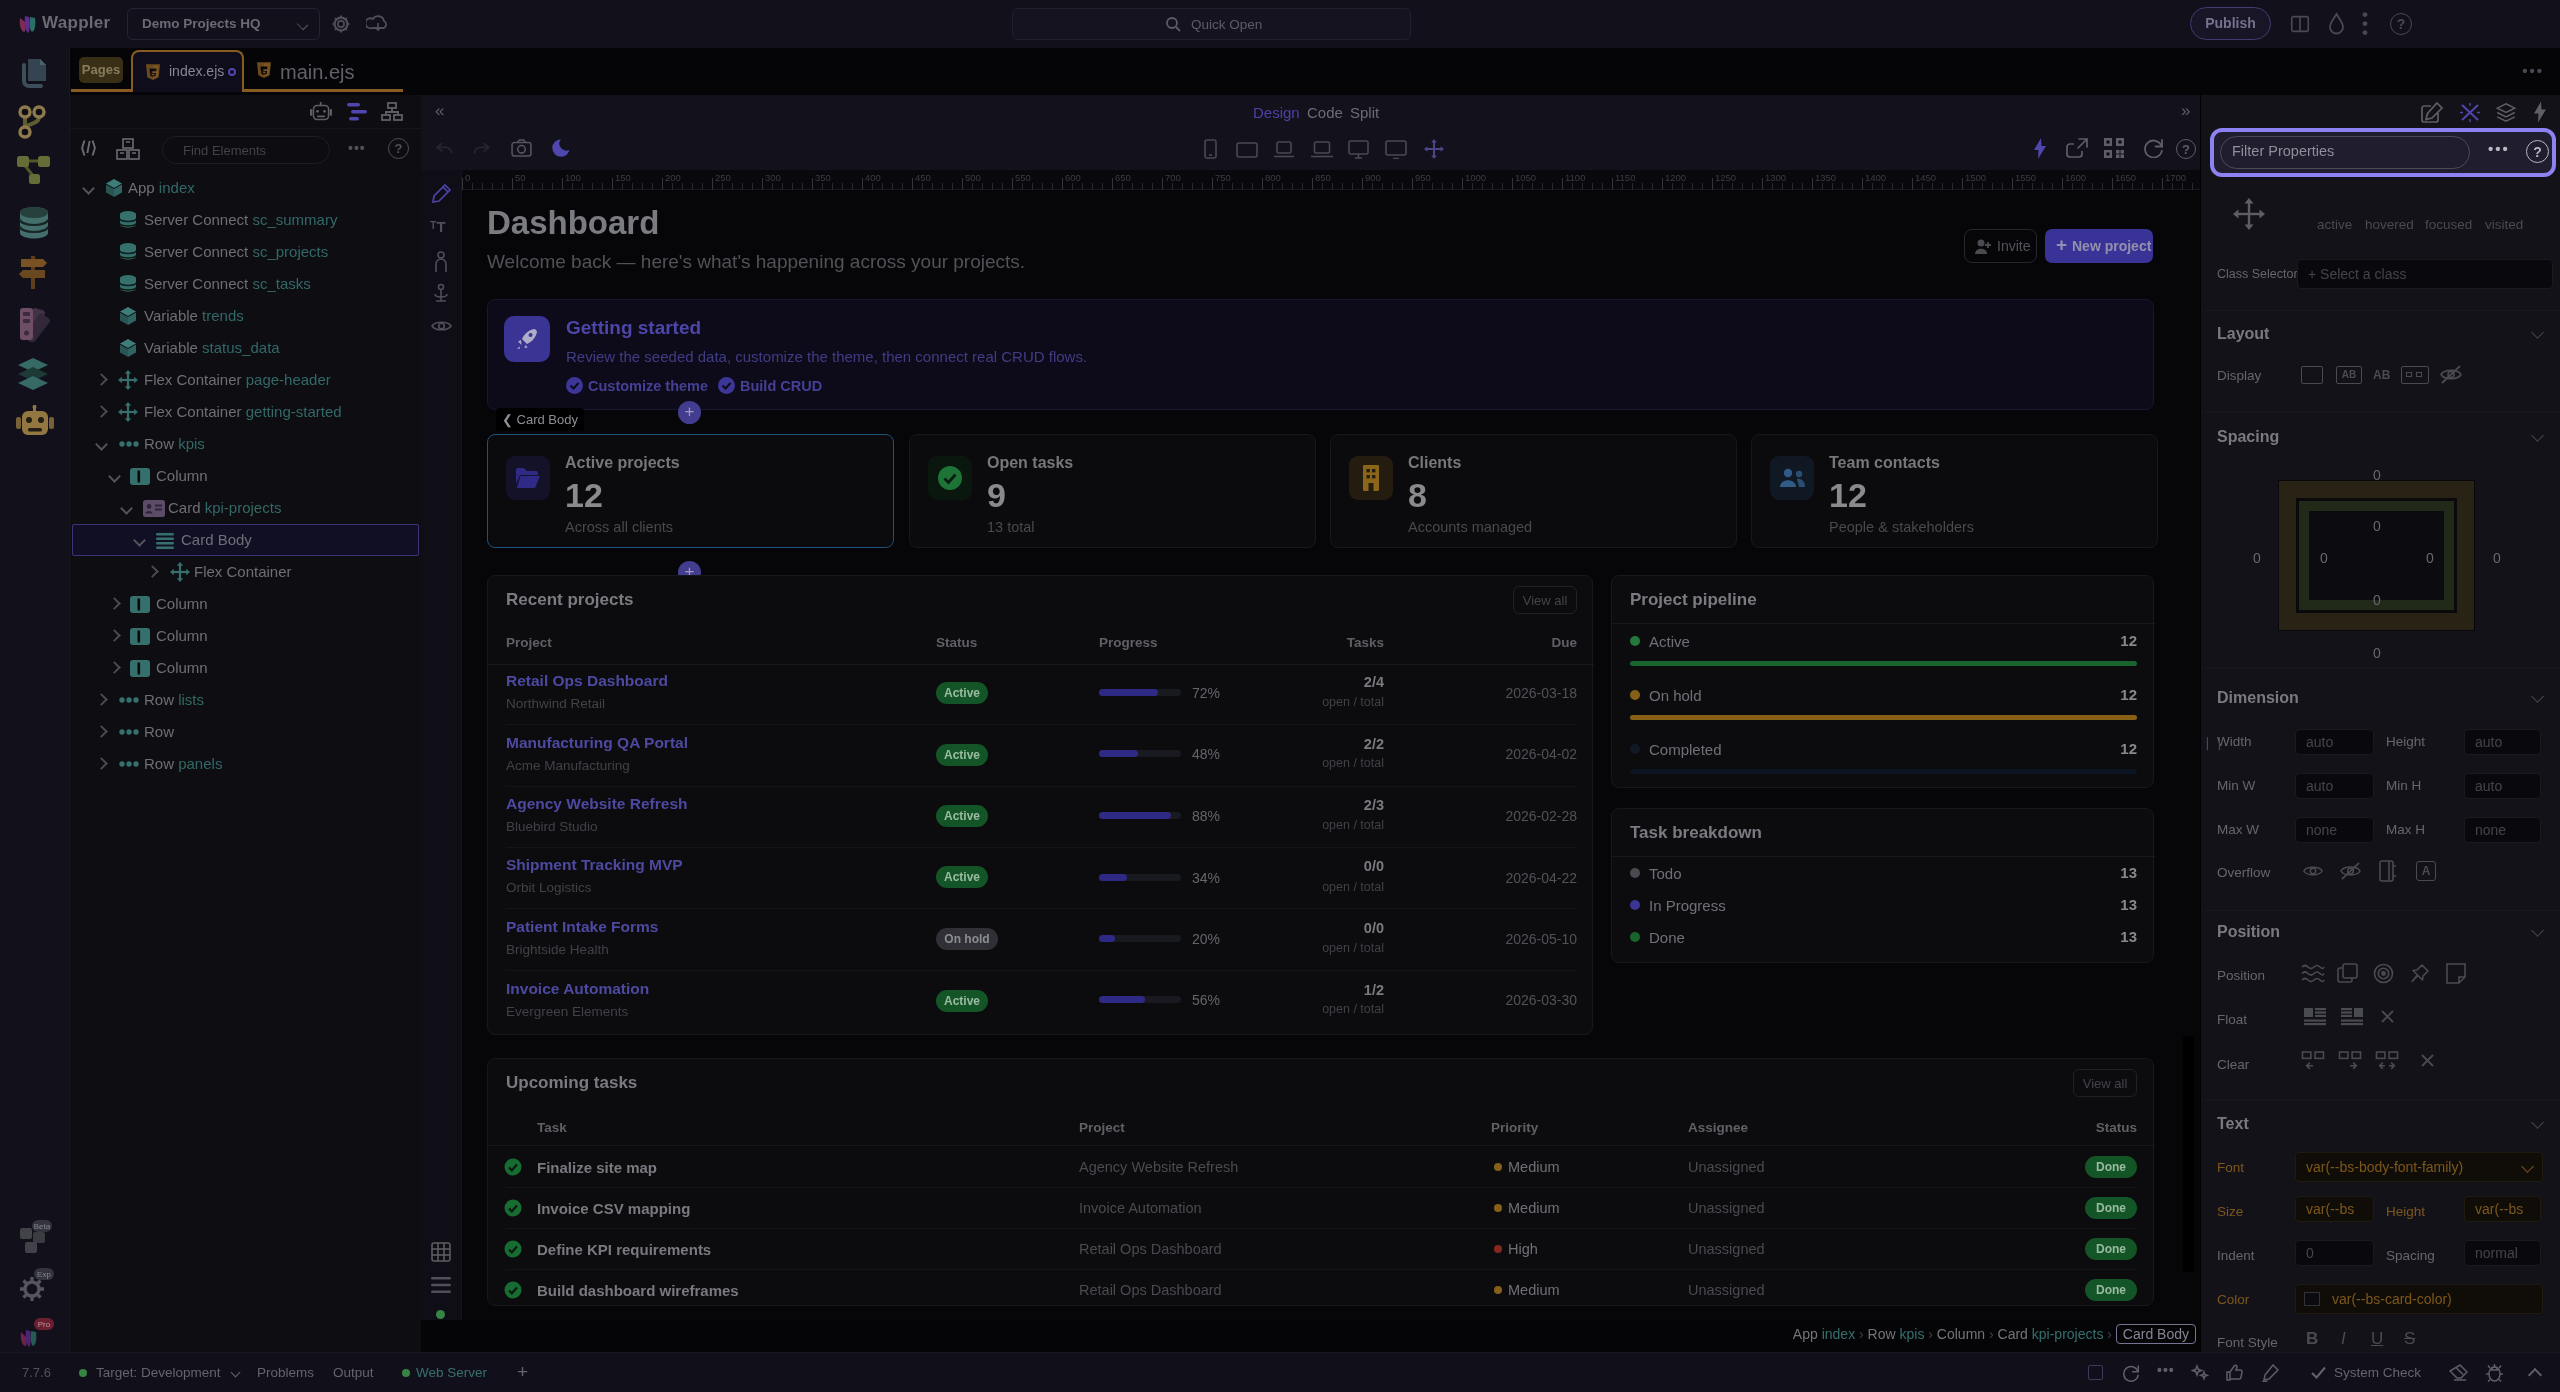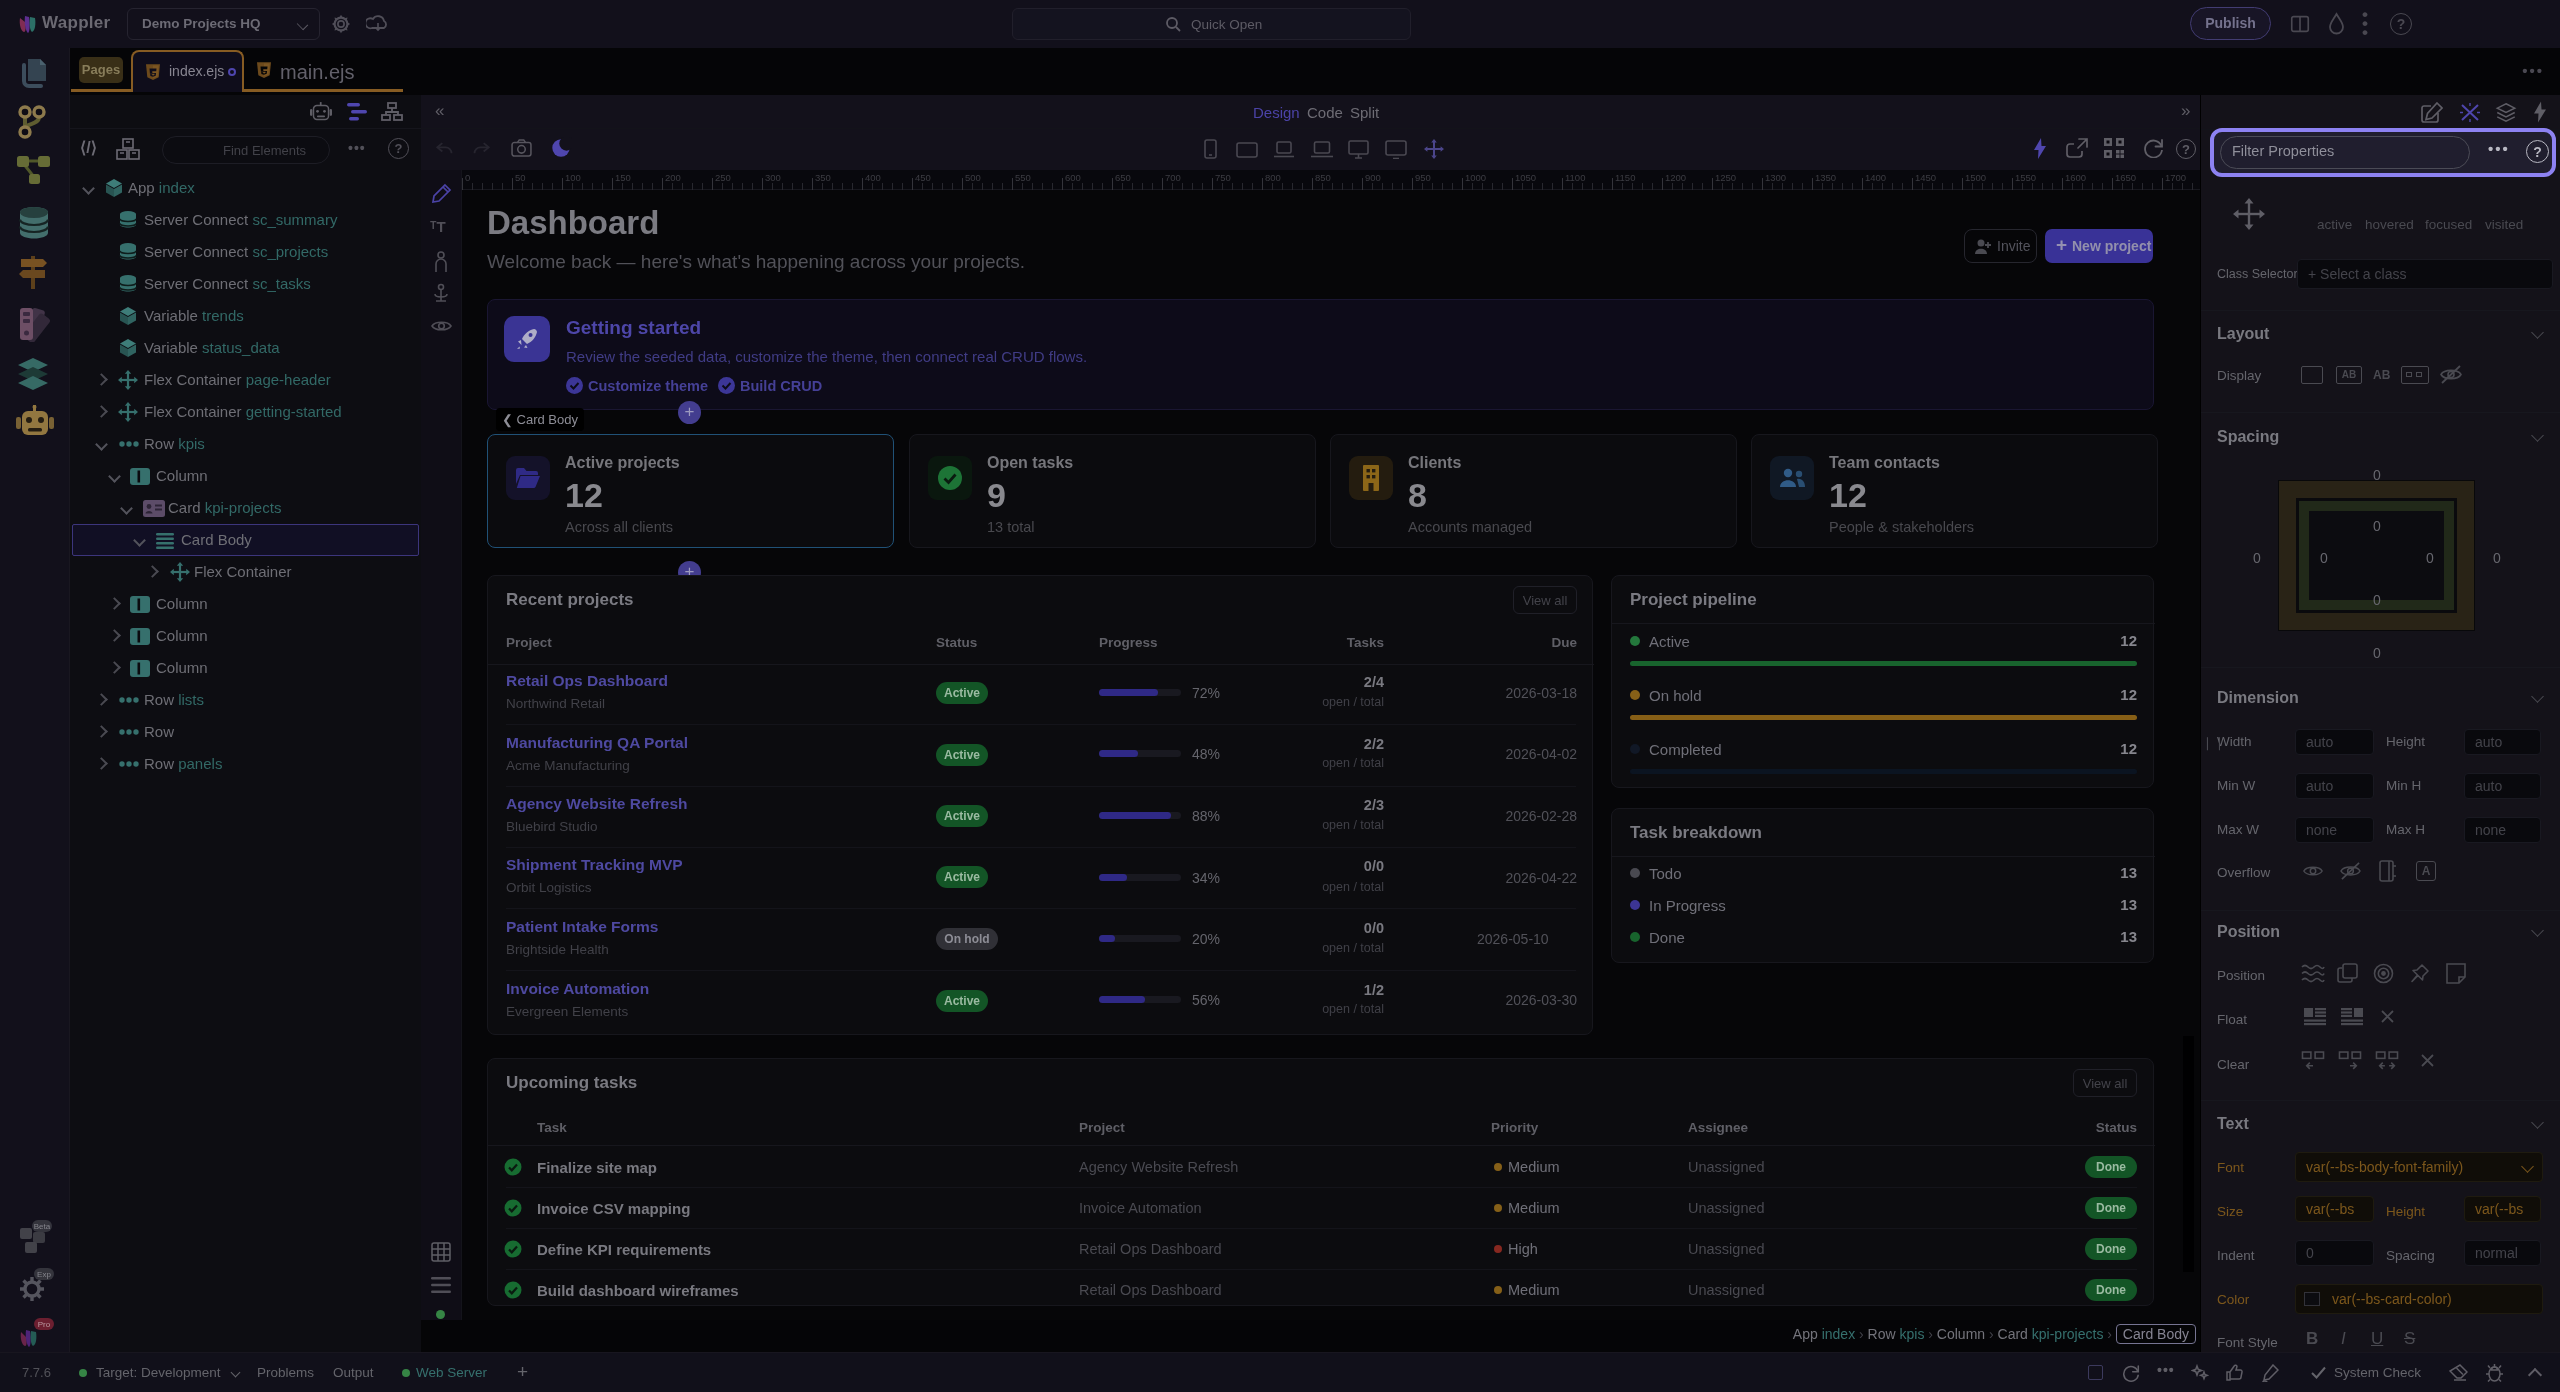--- a/index.html
+++ b/index.html
@@ -27,21 +27,21 @@
 .html5 { position:absolute; left:13px; top:12px; width:14px; height:16px; }
 #tabdots { position:absolute; right:16px; top:14px; color:#55535e; font-size:15px; letter-spacing:2px; font-weight:bold; }
 
 #leftrail { position:absolute; left:0; top:48px; width:70px; height:1304px; background:#151320; border-right:1px solid #1d1b25; }
 #leftrail svg { position:absolute; left:16px; }
 
 #treepanel { position:absolute; left:70px; top:95px; width:351px; height:1257px; background:#0f0f15; }
 #treebar1 { position:absolute; left:0; top:0; width:351px; height:34px; border-bottom:1px solid #191921; }
 #treebar2 { position:absolute; left:0; top:35px; width:351px; height:40px; }
 #findel { position:absolute; left:92px; top:6px; width:168px; height:28px; border:1px solid #22222b; background:#0e0e14; border-radius:14px; }
-#findel .t { position:absolute; left:20px; top:6px; font-size:13px; color:#4c4c54;margin-left:40px; }
+#findel .t { position:absolute; left:20px; top:6px; font-size:13px; color:#4c4c54; }
 #tree { position:absolute; left:0; top:77px; width:351px; }
 .trow { position:relative; height:32px; }
 .trow .txt { position:absolute; top:7px; font-size:15px; color:#7f7f87; white-space:nowrap; }
 .trow .txt .id { color:#3a7976; }
 .tsel { position:absolute; left:2px; top:0; width:347px; height:32px; border:1px solid #453d8f; background:#14122a; border-radius:2px; }
 .cv-open { position:absolute; top:12px; width:9px; height:9px; border-right:2px solid #60606a; border-bottom:2px solid #60606a; transform:rotate(45deg); }
 .cv-closed { position:absolute; top:11px; width:9px; height:9px; border-right:2px solid #55555e; border-bottom:2px solid #55555e; transform:rotate(-45deg); }
 
 #canvasbar { position:absolute; left:421px; top:95px; width:1779px; height:75px; background:#16141f; }
 #canvas { position:absolute; left:421px; top:170px; width:1779px; height:1150px; background:#07070a; }
@@ -710,21 +710,21 @@
 <div class="abs" style="left:18px;top:332px;width:1070px;height:1px;background:#17171e"></div>
 <div class="abs" style="left:18px;top:342px;font-size:15.5px;font-weight:bold;color:#5a54b8">Patient Intake Forms</div>
 <div class="abs" style="left:18px;top:366px;font-size:13.5px;color:#4b4b53">Brightside Health</div>
 <div class="badge bgrey" style="left:448px;top:352px;width:62px;height:22px;line-height:22px">On hold</div>
 <div class="abs" style="left:611px;top:359px;width:82px;height:7px;background:#1d1d25;border-radius:3.5px">
           <div style="width:20%;height:7px;background:#37309a;border-radius:3.5px"></div>
         </div>
 <div class="abs" style="left:704px;top:355px;font-size:14px;color:#74747c">20%</div>
 <div class="abs" style="left:796px;top:344px;width:100px;text-align:right;font-size:14.5px;font-weight:bold;color:#8b8b93">0/0</div>
 <div class="abs" style="left:796px;top:365px;width:100px;text-align:right;font-size:12.5px;color:#4a4a52">open / total</div>
-<div class="abs" style="left:989px;top:355px;width:100px;font-size:14px;color:#5e5e66">2026-05-10</div>
+<div class="abs" style="left:989px;top:355px;width:100px;text-align:right;font-size:14px;color:#5e5e66">2026-05-10</div>
 <div class="abs" style="left:18px;top:394px;width:1070px;height:1px;background:#17171e"></div>
 <div class="abs" style="left:18px;top:404px;font-size:15.5px;font-weight:bold;color:#5a54b8">Invoice Automation</div>
 <div class="abs" style="left:18px;top:428px;font-size:13.5px;color:#4b4b53">Evergreen Elements</div>
 <div class="badge bgreen" style="left:448px;top:414px;width:52px;height:22px;line-height:22px">Active</div>
 <div class="abs" style="left:611px;top:420px;width:82px;height:7px;background:#1d1d25;border-radius:3.5px">
           <div style="width:56%;height:7px;background:#37309a;border-radius:3.5px"></div>
         </div>
 <div class="abs" style="left:704px;top:416px;font-size:14px;color:#74747c">56%</div>
 <div class="abs" style="left:796px;top:406px;width:100px;text-align:right;font-size:14.5px;font-weight:bold;color:#8b8b93">1/2</div>
 <div class="abs" style="left:796px;top:426px;width:100px;text-align:right;font-size:12.5px;color:#4a4a52">open / total</div>

